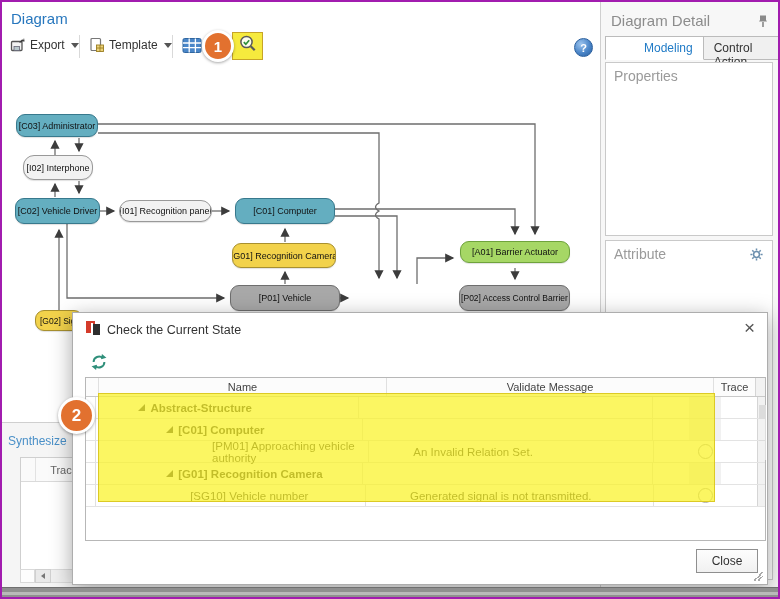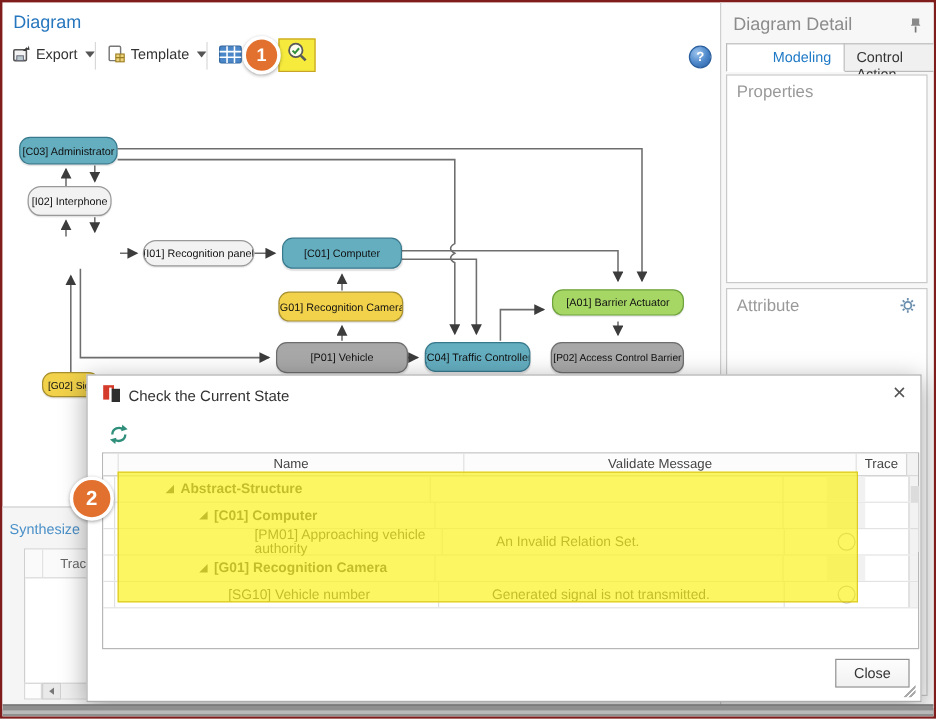--- a/index.html
+++ b/index.html
@@ -1,16 +1,16 @@
 <!DOCTYPE html>
 <html><head>
 <meta charset="utf-8">
 <style>
   html,body{margin:0;padding:0;background:#d4d4d4;font-family:"Liberation Sans",sans-serif;}
-  .window{position:relative;width:780px;height:599px;background:#ffffff;border:2px solid #7f1d1d;box-sizing:border-box;overflow:hidden;}
+  .window{position:relative;width:780px;height:599px;background:#ffffff;border:2px solid #a21caf;box-sizing:border-box;overflow:hidden;}
   .frame-bottom{position:absolute;left:0;right:0;bottom:0;height:9px;background:#8f8f8f;border-top:1px solid #6f6f6f;z-index:9;}
   .frame-bottom-inner{position:absolute;left:0;right:0;bottom:2px;height:3px;background:#b9b9b9;}
 
   .page-title{position:absolute;left:9px;top:8px;font-size:15px;color:#2777be;z-index:2;}
 
   
   .toolbar{position:absolute;left:0;top:30px;width:596px;height:30px;z-index:3;}
   .tb-item{position:absolute;display:flex;align-items:center;gap:4px;font-size:12px;color:#333;cursor:default;}
   .tb-sep{position:absolute;top:3px;width:1px;height:23px;background:#d9d9d9;}
   .caret{width:0;height:0;border-left:4px solid transparent;border-right:4px solid transparent;border-top:5px solid #555;margin-left:2px;}
@@ -143,25 +143,25 @@
       <path d="M96 131 H377 V201 Q370 205 377 209 Q370 213 377 217 V276" marker-end="url(#arr)"></path>
       <path d="M415 282 V256 H451" marker-end="url(#arr)"></path>
       <path d="M513 266 V277" marker-end="url(#arr)"></path>
       <path d="M57 308 V228" marker-end="url(#arr)"></path>
       <path d="M65 222 V296 H222" marker-end="url(#arr)"></path>
     </g>
   </svg>
 
   <div class="node teal" style="left:14px;top:112px;width:82px;height:23px;">[C03] Administrator</div>
   <div class="node light" style="left:21px;top:153px;width:70px;height:25px;text-align:center;">[I02] Interphone</div>
+  <div class="node teal" style="left:13px;top:196px;width:85px;height:26px;">[C02] Vehicle Driver</div>
   <div class="node light" style="left:117px;top:198px;width:93px;height:22px;">[I01] Recognition panel</div>
   <div class="node teal" style="left:233px;top:196px;width:100px;height:26px;">[C01] Computer</div>
   <div class="node yellow" style="left:230px;top:241px;width:104px;height:25px;">[G01] Recognition Camera</div>
   <div class="node gray" style="left:228px;top:283px;width:110px;height:26px;">[P01] Vehicle</div>
-  <div class="node teal" style="left:352px;top:283px;width:88px;height:25px;">[C04] Traffic Controller</div>
   <div class="node green" style="left:458px;top:239px;width:110px;height:22px;">[A01] Barrier Actuator</div>
   <div class="node gray" style="left:457px;top:283px;width:111px;height:26px;font-size:8.5px;">[P02] Access Control Barrier</div>
   <div class="node yellow" style="left:33px;top:308px;width:48px;height:21px;font-size:8.5px;justify-content:flex-start;padding-left:4px;">[G02] Sig</div>
 
   <div class="right-panel">
     <div class="rp-title">Diagram Detail</div>
     <svg width="12" height="14" viewBox="0 0 12 14" style="position:absolute;right:12px;top:12px;">
         <path d="M6 8v5" stroke="#777" stroke-width="1.4"></path>
         <path d="M3 1.5h6v4.5l1 1.5H2l1-1.5z" fill="#8a8a8a"></path>
       </svg>

